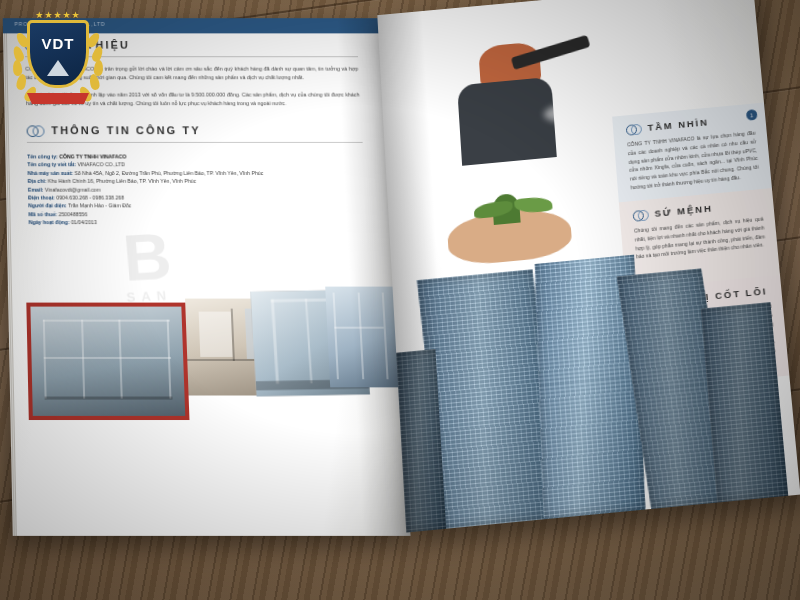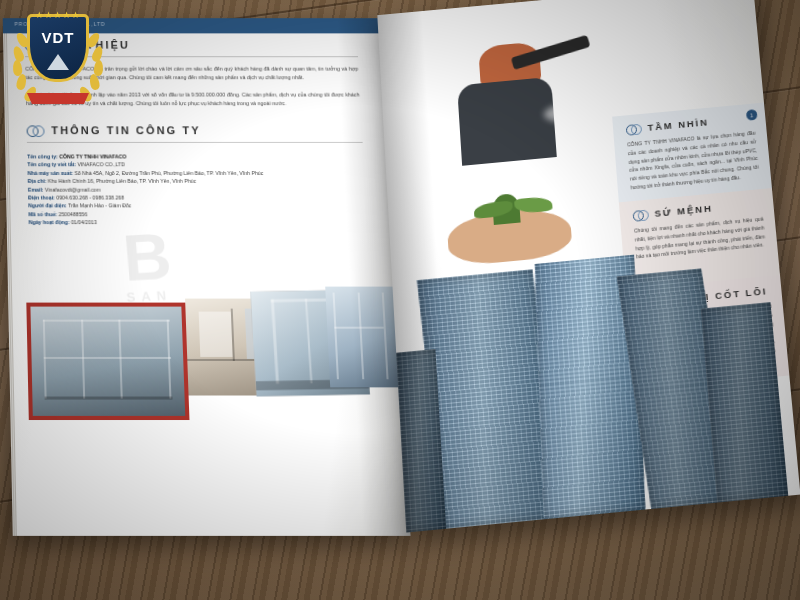--- a/index.html
+++ b/index.html
@@ -207,21 +207,21 @@
 
   
   #logo {
     position: absolute; left: 4px; top: 2px; width: 108px; height: 104px;
   }
   .logo-stars {
     position: absolute; top: 8px; left: 50%; transform: translateX(-50%);
     font-size: 9px; color: #e8c33a; letter-spacing: 1px; z-index: 4;
   }
   .logo-shield {
-    position: absolute; left: 50%; top: 12px; transform: translateX(-50%);
+    position: absolute; left: 50%; top: 18px; transform: translateX(-50%);
     width: 56px; height: 62px; background: linear-gradient(160deg, #1a3a63, #0d2544);
     border: 3px solid #e0b93a;
     border-radius: 5px 5px 28px 28px / 5px 5px 36px 36px;
     z-index: 3;
     text-decoration: underline;
   }
   .logo-text {
     position: absolute; left: 0; right: 0; top: 12px; text-align: center;
     color: #fff; font-size: 15px; font-weight: 700; letter-spacing: 1px;
   }

